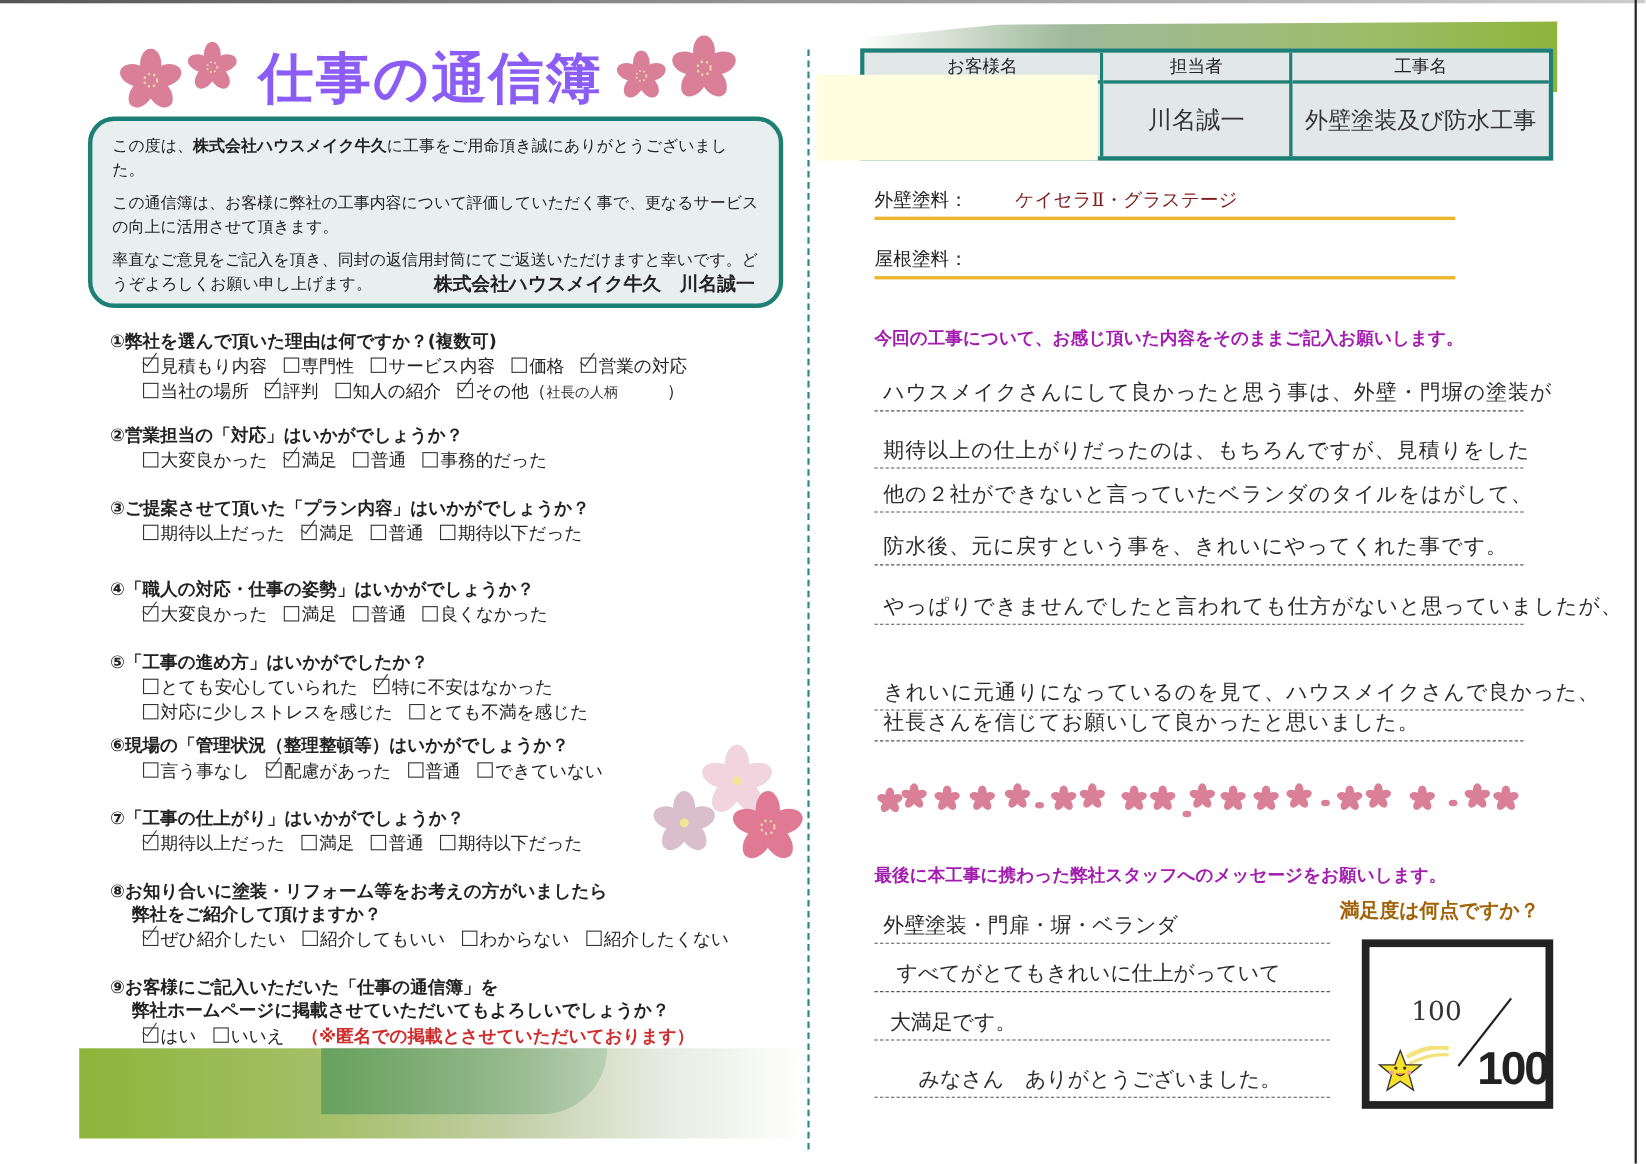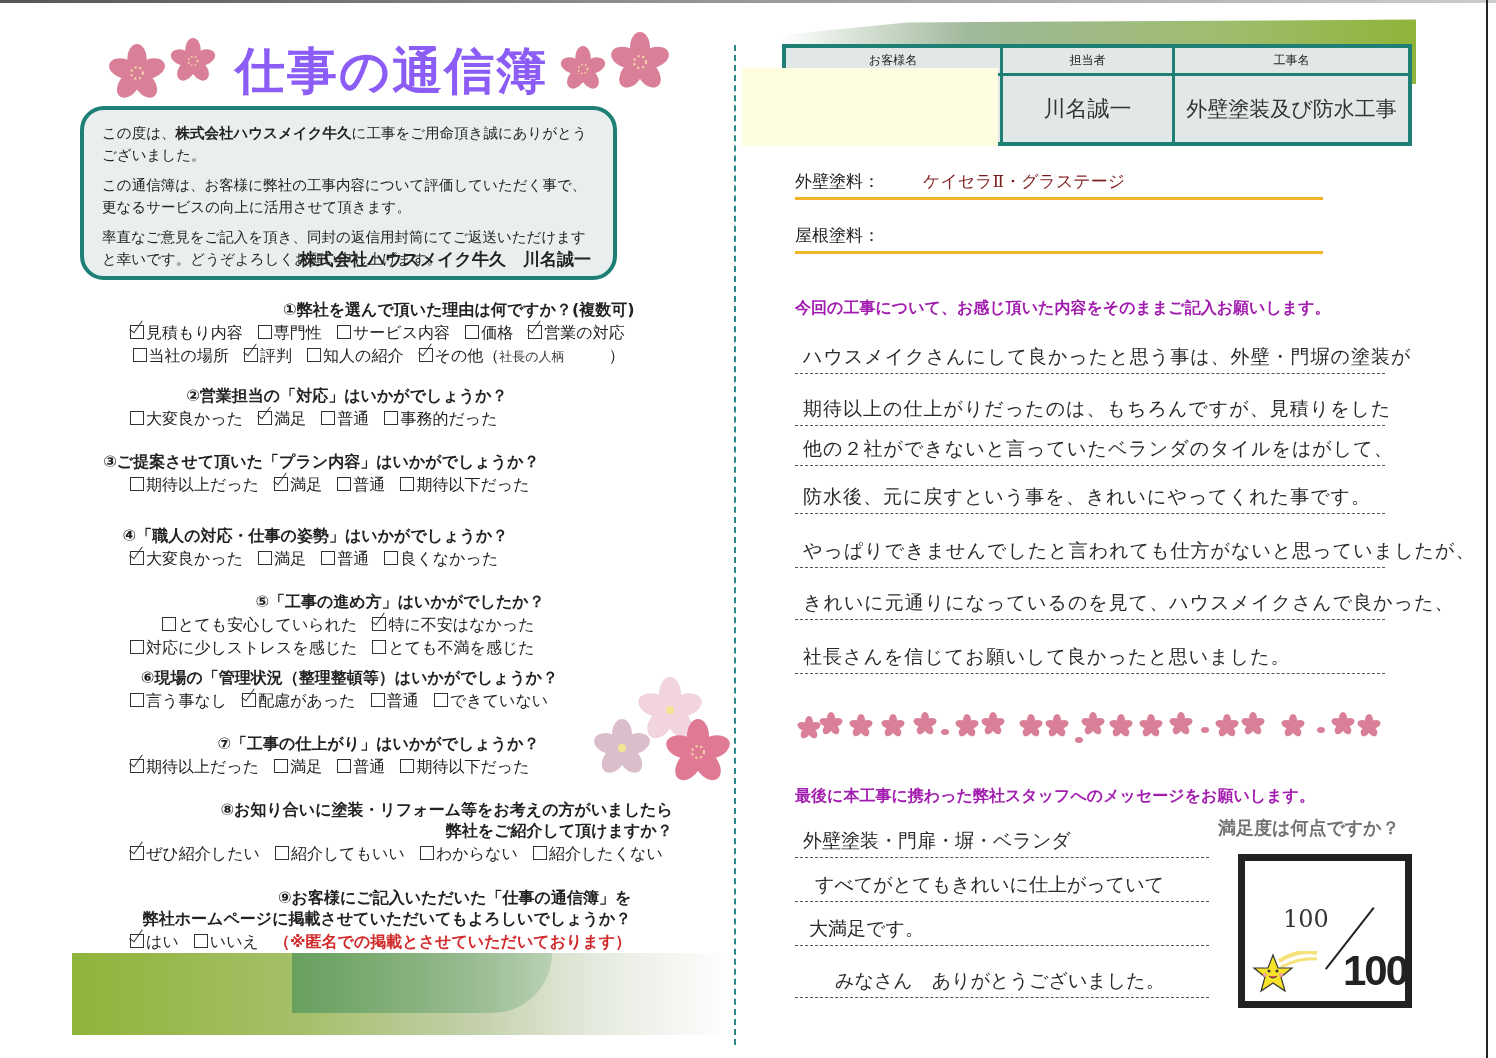--- a/index.html
+++ b/index.html
@@ -11,68 +11,68 @@
 
   
   .divider { position: absolute; left: 734px; top: 45px; height: 1000px; border-left: 2px dashed #2a8a8a; }
 
   
   .title-row { position: absolute; left: 100px; top: 28px; width: 580px; height: 80px; }
   .title { position: absolute; left: 135px; top: 10px; font-size: 50px; color: #8b5cf6; letter-spacing: 2px; font-family: "DejaVu Sans", sans-serif; font-weight: bold; }
 
   .sakura { position: absolute; }
 
-  .intro-box { position: absolute; left: 80px; top: 106px; width: 537px; height: 174px; border: 4px solid #1e7f74; border-radius: 24px; background: #e9eeee; padding: 12px 18px; font-size: 14.5px; line-height: 22px; color: #222; }
+  .intro-box { position: absolute; left: 80px; top: 106px; width: 632px; height: 174px; border: 4px solid #1e7f74; border-radius: 24px; background: #e9eeee; padding: 12px 18px; font-size: 14.5px; line-height: 22px; color: #222; }
   .intro-box p { margin-bottom: 8px; }
   .intro-box b { font-weight: bold; }
   .intro-sign { position: absolute; right: 22px; bottom: 6px; font-weight: bold; font-size: 17px; }
 
   .qs { position: absolute; left: 100px; top: 300px; width: 600px; }
-  .q { position: absolute; left: 0; text-align: right; }
+  .q { position: absolute; left: 0; }
   .q-title { font-weight: bold; font-size: 16px; color: #222; white-space: nowrap; }
   .q-opts { font-size: 16px; padding-left: 30px; white-space: nowrap; line-height: 23px; }
   .opt { display: inline-block; margin-right: 10px; }
   .cb { display: inline-block; width: 14px; height: 14px; border: 1.3px solid #333; vertical-align: -1px; margin-right: 2px; position: relative; }
   .cb.on::after { content: ""; position: absolute; left: 2px; top: -8px; width: 5px; height: 14px; border-right: 1.5px solid #333; border-bottom: 1.5px solid #333; transform: rotate(35deg); }
   .hand { font-family: "DejaVu Serif", serif; font-size: 13px; color: #333; }
   .note-red { color: #d12a2a; font-weight: bold; font-size: 16px; }
 
   .green-band { position: absolute; left: 72px; top: 953px; width: 660px; height: 82px;
     background: linear-gradient(90deg,#8fb43a 0%,#a5c06a 35%,#c2cfa8 60%,#e6ebe0 80%,rgba(255,255,255,0) 100%); }
   .green-band::after { content:""; position:absolute; left:220px; top:0; width:260px; height:60px; border-radius: 0 0 140px 0;
     background: linear-gradient(90deg, rgba(55,135,90,0.55), rgba(90,160,110,0.25)); }
 
   
   .green-top { position: absolute; left: 780px; top: 14px; width: 636px; height: 70px;
     background: linear-gradient(90deg, rgba(255,255,255,0) 0%, #9fb89a 30%, #9fbd6e 70%, #8fb43a 100%);
     clip-path: polygon(0 30%, 20% 12%, 100% 8%, 100% 100%, 0 100%); }
 
   .info-table { position: absolute; left: 782px; top: 44px; width: 630px; height: 102px; border: 4px solid #1e7f74; background: #e2e7e7; display: grid; grid-template-columns: 217px 172px 1fr; grid-template-rows: 28px 1fr; }
-  .info-table > div { border-right: 3px solid #1e7f74; border-bottom: 3px solid #1e7f74; display: flex; align-items: center; justify-content: center; font-size: 12px; }
+  .info-table > div { border-right: 3px solid #1e7f74; border-bottom: 3px solid #1e7f74; display: flex; align-items: center; justify-content: center; font-size: 16px; }
   .info-table .th { background: #e2e7e7; }
   .info-table .td { font-family: "DejaVu Serif", serif; font-size: 22px; color: #333; text-align: right; }
   .info-table .last { border-right: none; }
   .info-table .bottom { border-bottom: none; }
   .cust-cover { position: absolute; left: 742px; top: 68px; width: 256px; height: 78px; background: #fffde0; }
 
   .line-field { position: absolute; left: 795px; width: 528px; border-bottom: 3px solid #f0b428; height: 30px; font-size: 17px; }
   .line-field .lbl { position: absolute; left: 0; bottom: 4px; }
   .line-field .val { position: absolute; left: 128px; bottom: 4px; font-family: "DejaVu Serif", serif; font-size: 17px; color: #7f1d1d; }
 
   .section-head { position: absolute; left: 795px; font-weight: bold; font-size: 16px; color: #a21caf; white-space: nowrap; }
 
   .hw-line { position: absolute; left: 795px; width: 590px; height: 34px; border-bottom: 1.5px dashed #555; }
   .hw-line span { position: absolute; left: 8px; bottom: 3px; font-family: "DejaVu Serif", serif; font-size: 19px; color: #2a2a2a; white-space: nowrap; letter-spacing: 1px; }
 
   .blossom-row { position: absolute; left: 795px; top: 708px; width: 590px; height: 36px; display: flex; gap: 4px; align-items: center; }
 
   .msg-line { position: absolute; left: 795px; width: 414px; height: 36px; border-bottom: 1.5px dashed #555; }
   .msg-line span { position: absolute; left: 8px; bottom: 3px; font-family: "DejaVu Serif", serif; font-size: 19px; color: #2a2a2a; white-space: nowrap; }
 
-  .score-title { position: absolute; left: 1218px; top: 816px; font-weight: bold; font-size: 18px; color: #737373; }
+  .score-title { position: absolute; left: 1218px; top: 816px; font-weight: bold; font-size: 18px; color: #a16207; }
   .score-box { position: absolute; left: 1238px; top: 854px; width: 174px; height: 154px; border: 7px solid #222; background: #fff; }
   .score-hand { position: absolute; left: 38px; top: 44px; font-family: "DejaVu Serif", serif; font-size: 24px; color: #333; }
   .score-slash { position: absolute; left: 88px; top: 48px; width: 2px; height: 78px; background: #222; transform: rotate(40deg); transform-origin: top left; }
   .score-max { position: absolute; left: 98px; top: 86px; font-weight: bold; font-size: 42px; color: #222; letter-spacing: -2px; font-family: "Liberation Sans", sans-serif; }
   .star { position: absolute; left: 6px; top: 90px; }
 </style>
 </head>
 <body>
 
 <div class="topline"></div>
@@ -291,21 +291,21 @@
   </div>
 <div class="hw-line" style="top:432px">
     <span>他の２社ができないと言っていたベランダのタイルをはがして、</span>
   </div>
 <div class="hw-line" style="top:480px">
     <span>防水後、元に戻すという事を、きれいにやってくれた事です。</span>
   </div>
 <div class="hw-line" style="top:534px">
     <span>やっぱりできませんでしたと言われても仕方がないと思っていましたが、</span>
   </div>
-<div class="hw-line" style="top:586px">
+<div class="hw-line" style="top:612px">
     <span>きれいに元通りになっているのを見て、ハウスメイクさんで良かった、</span>
   </div>
 <div class="hw-line" style="top:640px">
     <span>社長さんを信じてお願いして良かったと思いました。</span>
   </div>
 
 <div class="blossom-row">
   <svg width="590" height="36" viewBox="0 0 590 36">
     <defs>
       <g id="fl">

